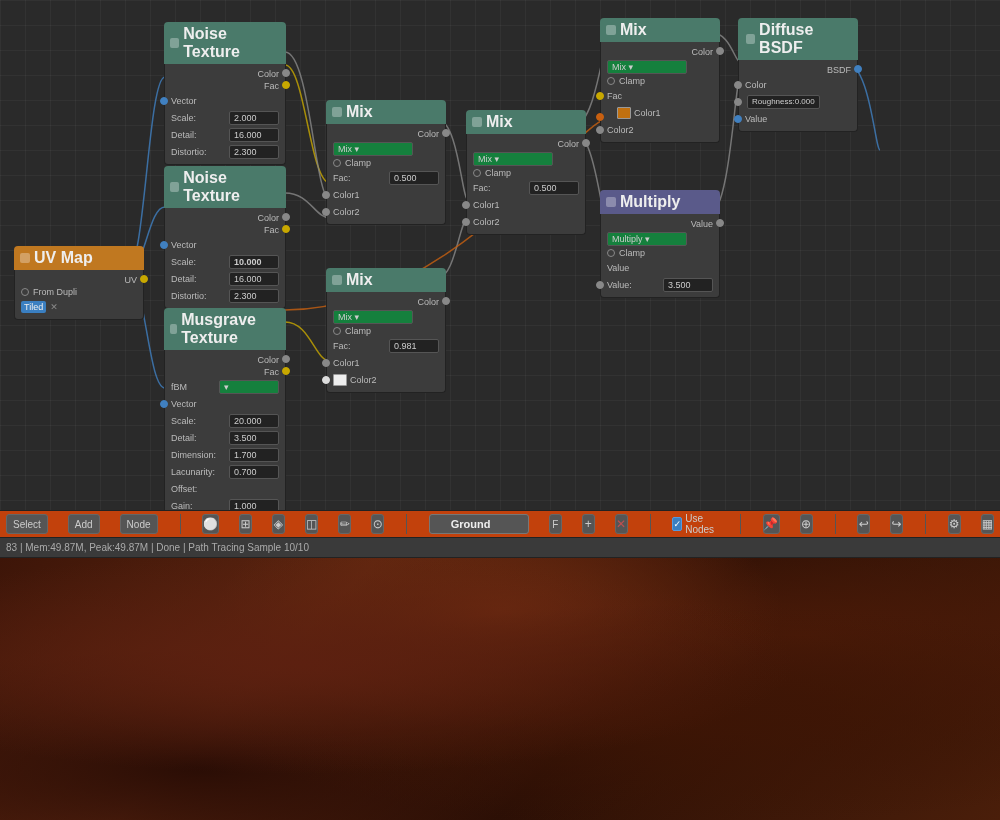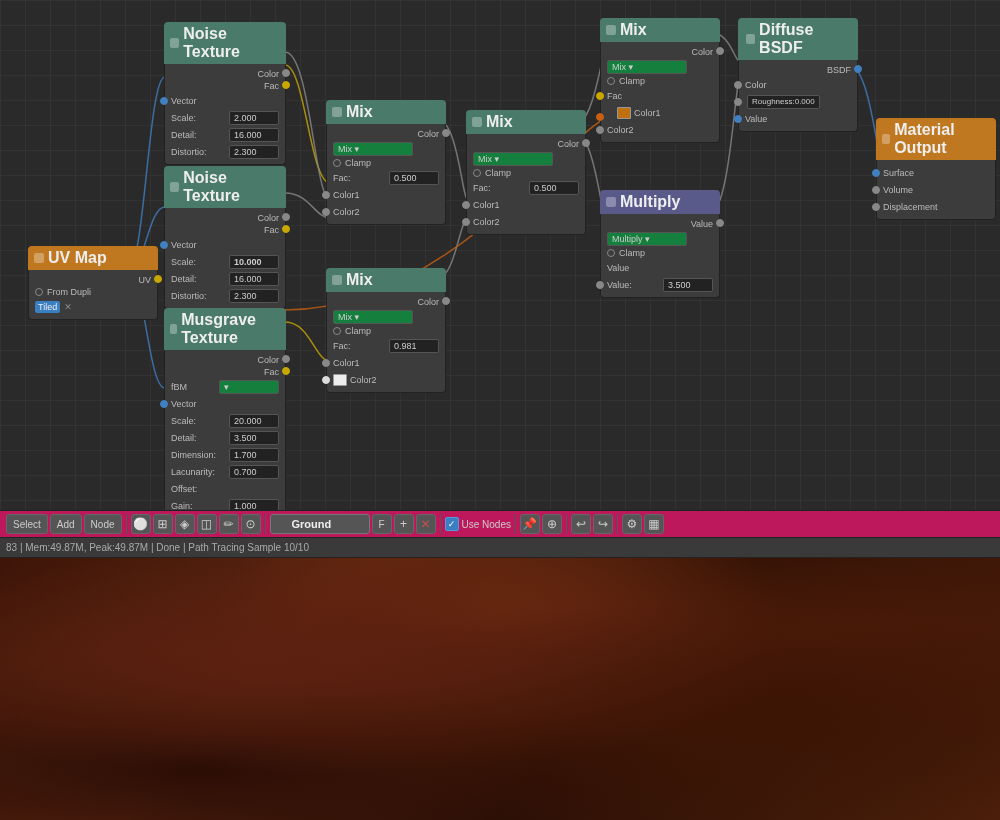--- a/index.html
+++ b/index.html
@@ -15,27 +15,27 @@
         linear-gradient(90deg, rgba(255,255,255,0.04) 1px, transparent 1px);
       background-size: 25px 25px;
       position: relative;
       overflow: hidden;
     }
 
     
     #toolbar {
       width: 1000px;
       height: 28px;
-      background: #be185d;
+      background: #c2410c;
       border-top: 1px solid #222;
       border-bottom: 1px solid #222;
       display: flex;
       align-items: center;
       padding: 0 6px;
-      gap: 2px;
+      gap: 20px;
     }
 
     
     #statusbar {
       width: 1000px;
       height: 20px;
       background: #3a3a3a;
       border-bottom: 1px solid #222;
       display: flex;
       align-items: center;
@@ -308,21 +308,21 @@
 
     <path d="M 845,62 C 870,62 875,150 880,150" stroke="#4080c0" stroke-width="1.5" fill="none" opacity="0.8"></path>
 
     <path d="M 127,272 C 145,272 148,77 165,77" stroke="#4080c0" stroke-width="1.5" fill="none" opacity="0.8"></path>
 
     <path d="M 127,272 C 145,272 148,207 165,207" stroke="#4080c0" stroke-width="1.5" fill="none" opacity="0.8"></path>
 
     <path d="M 127,272 C 145,272 148,388 165,388" stroke="#4080c0" stroke-width="1.5" fill="none" opacity="0.8"></path>
   </svg>
 
-  <div class="node" style="left:28px; top:246px; width:130px;">
+  <div class="node" style="left:14px; top:246px; width:130px;">
     <div class="node-header" style="background:#c07820;">
       <span class="node-header-icon"></span>
       <span class="node-header-label">UV Map</span>
     </div>
     <div class="node-body">
       <div class="node-title-row">
         <span class="output-label">UV</span>
         <span class="socket socket-right socket-yellow" style="top:1px;"></span>
       </div>
       <div class="clamp-row">
@@ -627,40 +627,20 @@
         <span class="socket socket-left socket-grey"></span>
         <span class="field-value" style="font-size:8px;">Roughness:0.000</span>
       </div>
       <div class="node-row">
         <span class="socket socket-left socket-blue"></span>
         <span class="field-label">Value</span>
       </div>
     </div>
   </div>
 
-  <div class="node" style="left:876px; top:118px; width:108px;">
-    <div class="node-header" style="background:#c07820;">
-      <span class="node-header-icon"></span>
-      <span class="node-header-label">Material Output</span>
-    </div>
-    <div class="node-body">
-      <div class="node-row">
-        <span class="socket socket-left socket-blue"></span>
-        <span class="field-label">Surface</span>
-      </div>
-      <div class="node-row">
-        <span class="socket socket-left socket-grey"></span>
-        <span class="field-label">Volume</span>
-      </div>
-      <div class="node-row">
-        <span class="socket socket-left socket-grey"></span>
-        <span class="field-label">Displacement</span>
-      </div>
-    </div>
-  </div>
 
 </div>
 
 <div id="toolbar">
 
   <span class="toolbar-btn">Select</span>
   <span class="toolbar-btn">Add</span>
   <span class="toolbar-btn">Node</span>
   <div class="toolbar-sep"></div>
 

